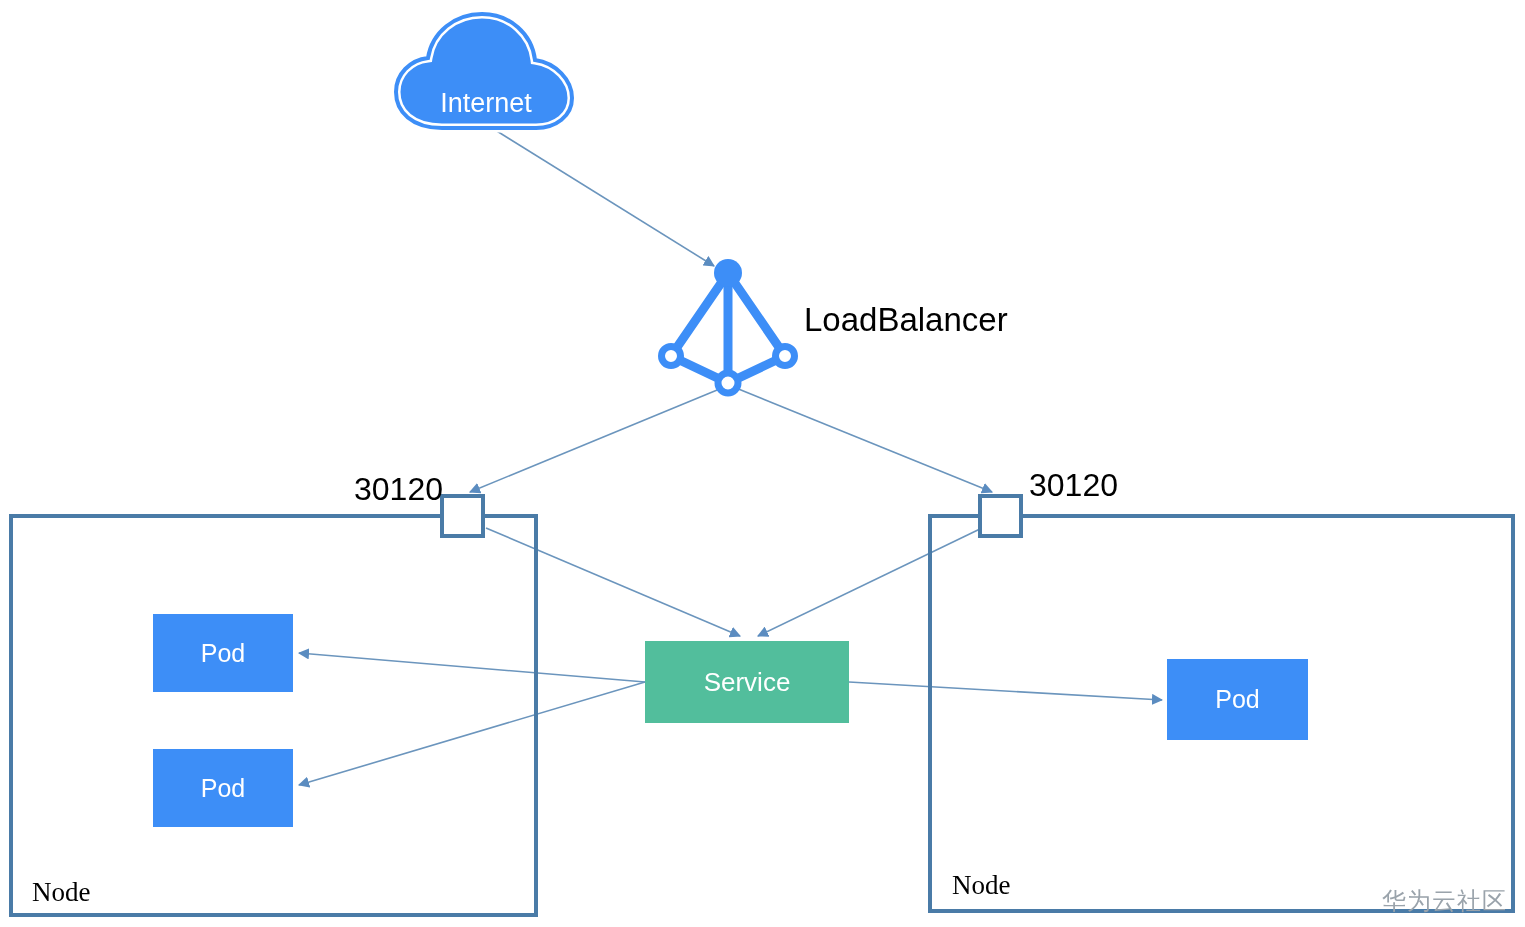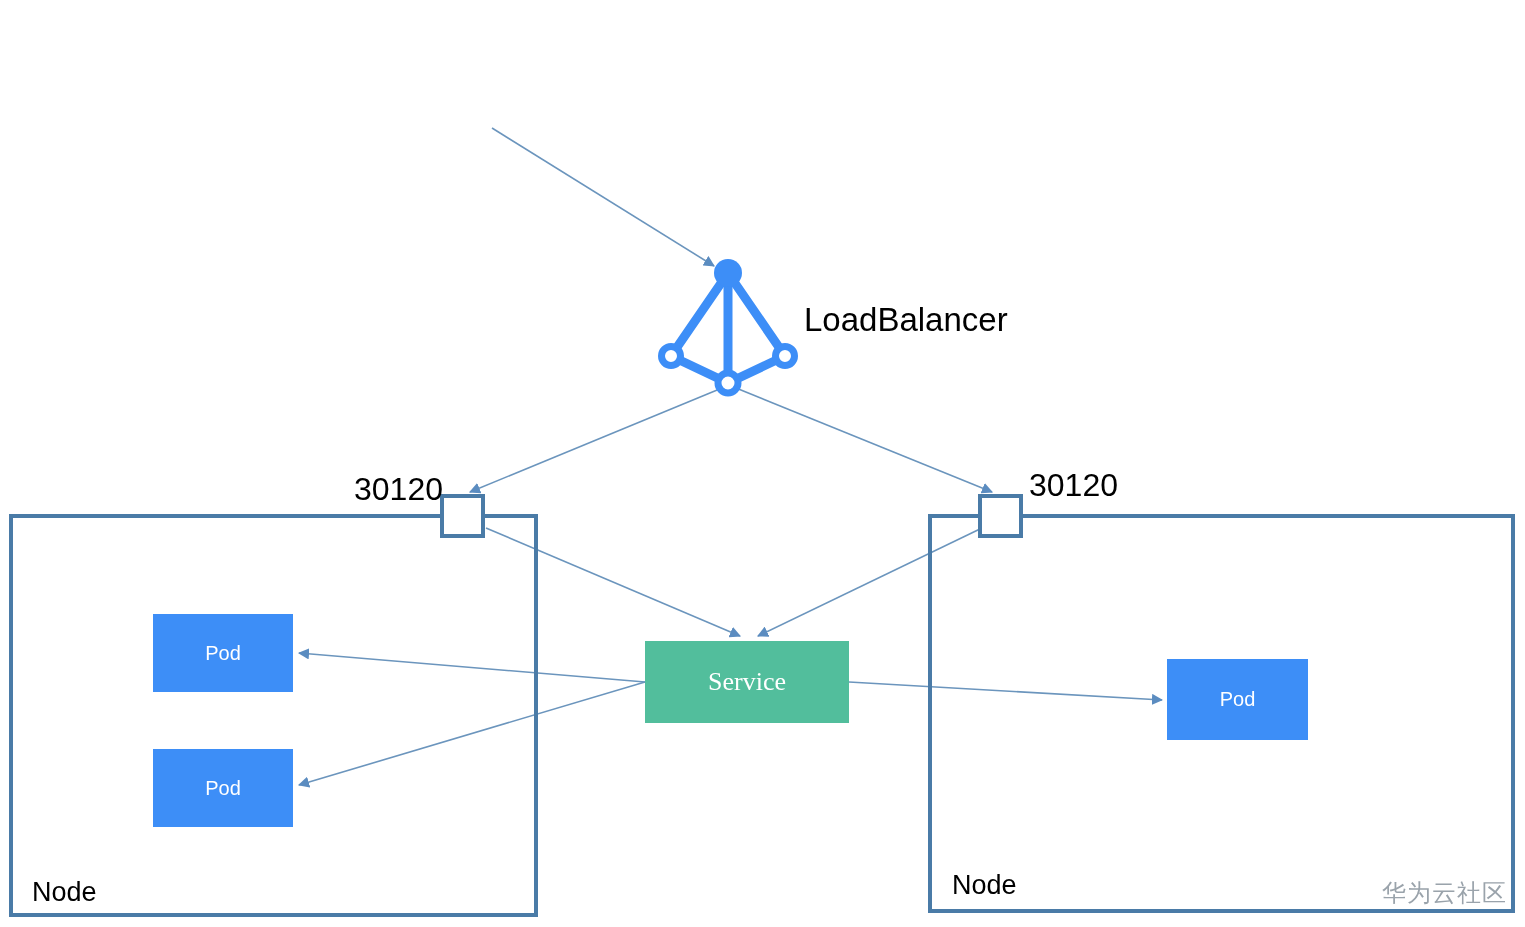--- a/index.html
+++ b/index.html
@@ -32,45 +32,45 @@
     border: 4px solid #4a7ba7;
     background: transparent;
     box-sizing: border-box;
   }
   .node-label {
     position: absolute;
     color: #000000;
     font-size: 27px;
     line-height: 1;
     white-space: nowrap;
+    font-family: Liberation Serif, serif;
   }
 
   
   .pod-box {
     position: absolute;
     background: #3d8ef7;
     color: #ffffff;
-    font-size: 20px;
+    font-size: 25px;
     display: flex;
     align-items: center;
     justify-content: center;
     box-sizing: border-box;
   }
 
   
   .service-box {
     position: absolute;
     background: #52be9c;
     color: #ffffff;
     font-size: 26px;
     display: flex;
     align-items: center;
     justify-content: center;
     box-sizing: border-box;
-    font-family: Liberation Serif, serif;
   }
 
   
   .port-box {
     position: absolute;
     background: #ffffff;
     border: 4px solid #4a7ba7;
     box-sizing: border-box;
   }
   .port-label {
@@ -116,21 +116,21 @@
     color: #000000;
     font-size: 33px;
     line-height: 1;
     white-space: nowrap;
   }
 
   
   .watermark {
     position: absolute;
     right: 18px;
-    bottom: 22px;
+    bottom: 14px;
     color: #9aa3ab;
     font-size: 24px;
     letter-spacing: 1px;
     line-height: 1;
     white-space: nowrap;
   }
 </style>
 </head>
 <body>
 
@@ -181,20 +181,42 @@
   </div>
 
   <div class="pod-box" style="left:1167px; top:659px; width:141px; height:81px;">
     <span>Pod</span>
   </div>
 
   <div class="service-box" style="left:645px; top:641px; width:204px; height:82px;">
     <span>Service</span>
   </div>
 
+  <div class="cloud-wrap">
+    <svg width="200" height="130" viewBox="0 0 200 130" xmlns="http://www.w3.org/2000/svg">
+
+      <path d="M 56 120
+               C 26 120, 10 104, 10 84
+               C 10 66, 24 52, 42 50
+               C 46 24, 69 6, 96 6
+               C 124 6, 146 26, 149 52
+               C 170 55, 186 72, 186 90
+               C 186 108, 170 120, 150 120
+               Z" fill="#3d8ef7" stroke="#ffffff" stroke-width="9"></path>
+      <path d="M 56 120
+               C 26 120, 10 104, 10 84
+               C 10 66, 24 52, 42 50
+               C 46 24, 69 6, 96 6
+               C 124 6, 146 26, 149 52
+               C 170 55, 186 72, 186 90
+               C 186 108, 170 120, 150 120
+               Z" fill="none" stroke="#3d8ef7" stroke-width="4"></path>
+    </svg>
+    <div class="cloud-text">Internet</div>
+  </div>
 
   <div class="lb-wrap">
     <svg width="150" height="145" viewBox="0 0 150 145" xmlns="http://www.w3.org/2000/svg">
       <g stroke="#3d8ef7" stroke-width="9" fill="none" stroke-linecap="round">
 
         <line x1="73" y1="18" x2="16" y2="101"></line>
 
         <line x1="73" y1="18" x2="130" y2="101"></line>
 
         <line x1="73" y1="18" x2="73" y2="128"></line>

